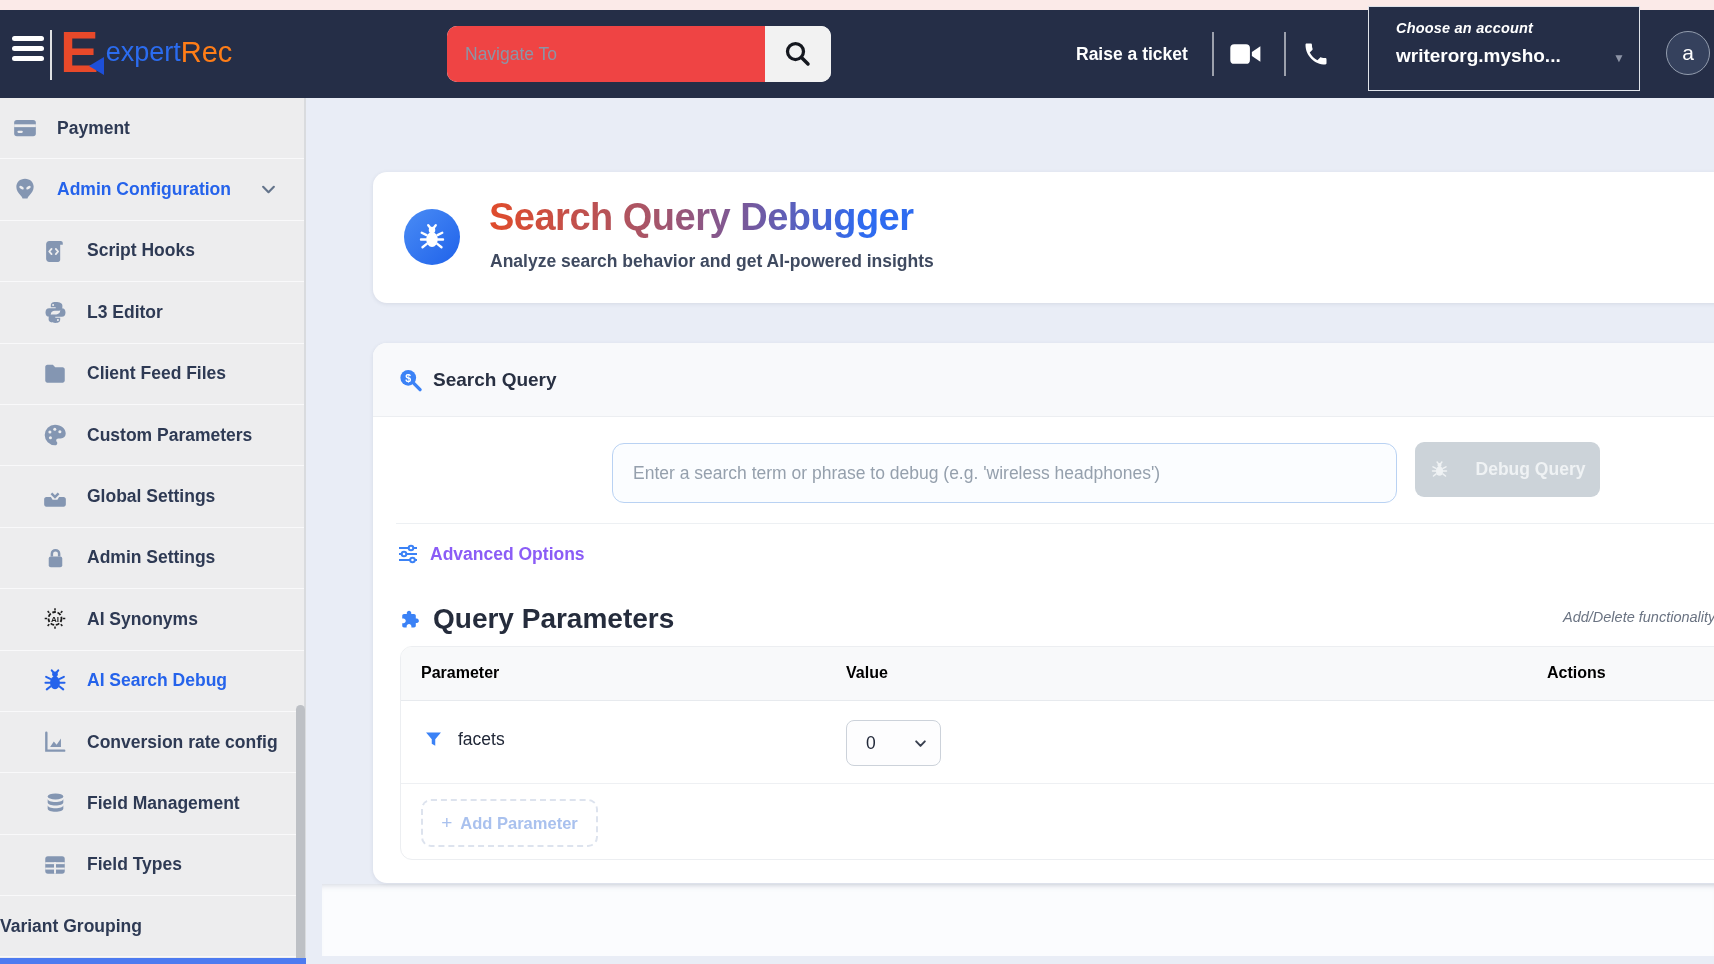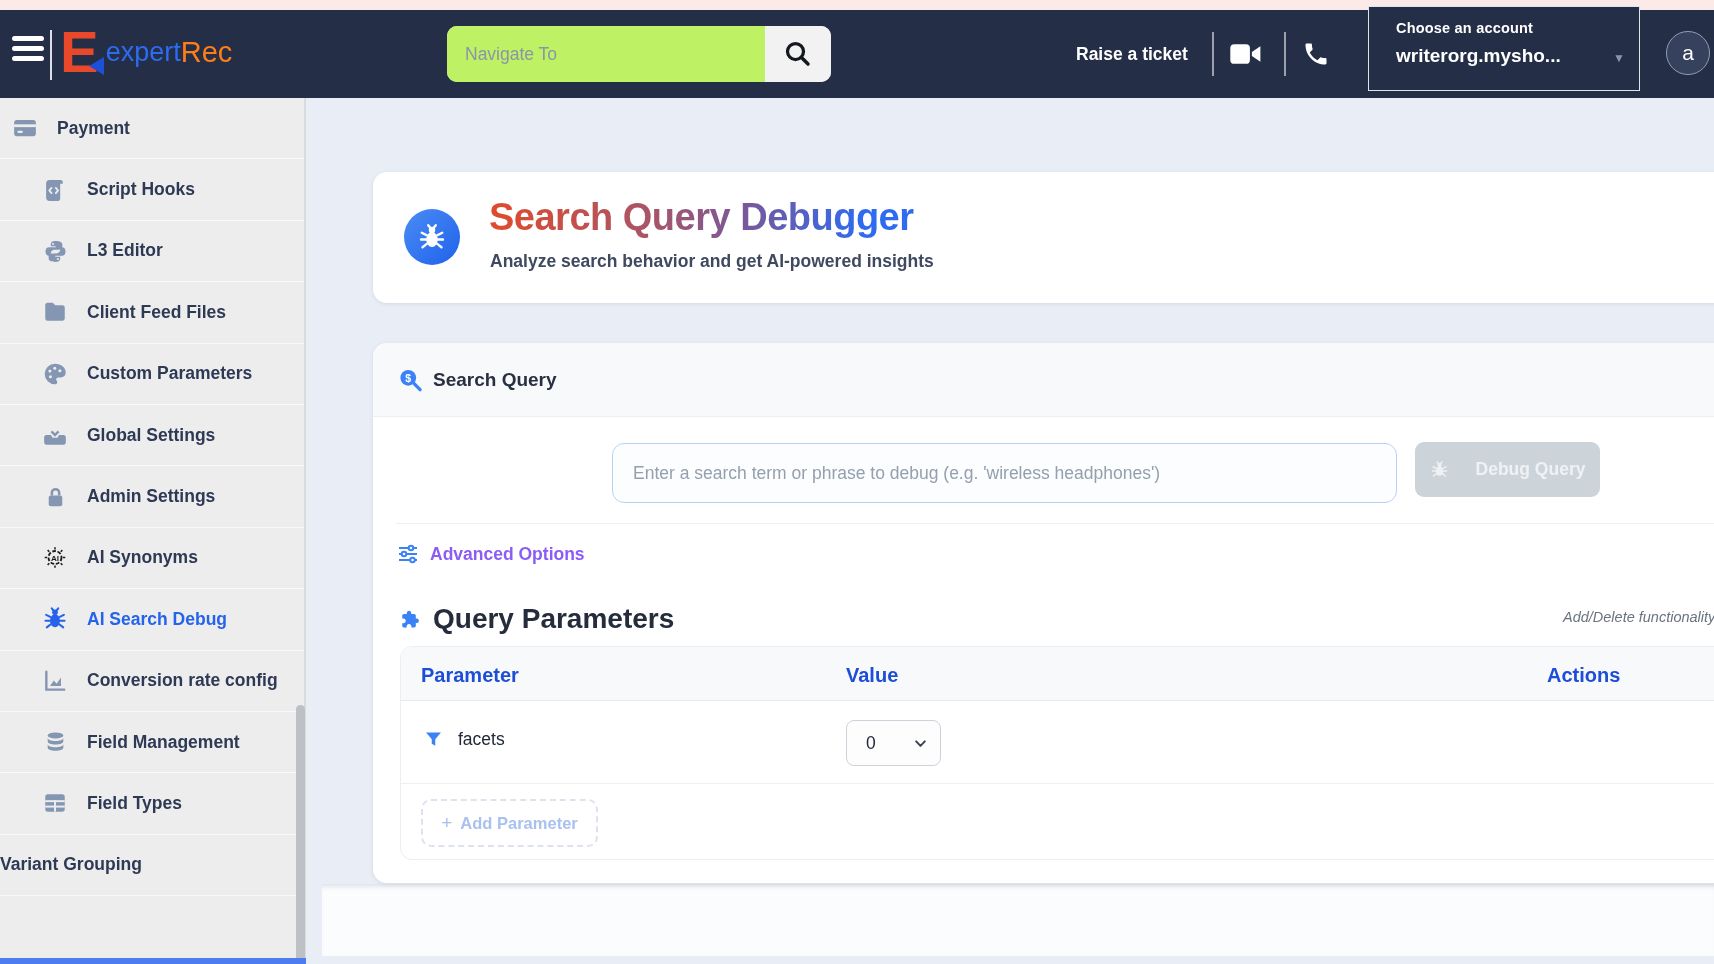--- a/index.html
+++ b/index.html
@@ -19,30 +19,30 @@
   .tb-divider{width:1.5px;background:rgba(255,255,255,.85);}
   .logo-wrap{left:60px;top:24px;height:56px;display:flex;align-items:center;}
   .logo-e{font-size:58px;font-weight:800;color:#e8492a;line-height:1;letter-spacing:-2px;position:relative;}
   .logo-e .arrow{position:absolute;right:-7px;bottom:6px;width:0;height:0;
     border-top:9px solid transparent;border-bottom:9px solid transparent;border-right:15px solid #1d4fd8;}
   .logo-expert{font-size:27px;color:#2b6cf0;margin-left:9px;}
   .logo-rec{font-size:29px;color:#ff7d17;font-weight:500;}
 
   .nav-search{left:447px;top:26px;width:384px;height:56px;background:#fff;border-radius:10px;display:flex;overflow:hidden;}
   .nav-search input{flex:1;border:none;outline:none;padding:8px 18px;font-size:17.5px;color:#333;
-    font-family:"Liberation Sans","DejaVu Sans",sans-serif;background:#bef264;}
+    font-family:"Liberation Sans","DejaVu Sans",sans-serif;background:#ef4444;}
   .nav-search input::placeholder{color:#8b95a7;}
   .nav-search-btn{width:66px;background:#f2f2f2;display:flex;align-items:center;justify-content:center;cursor:pointer;border:none;}
 
   .raise-ticket{left:1076px;top:44px;color:#fff;font-size:17.5px;font-weight:700;cursor:pointer;}
   .icon-btn{display:flex;align-items:center;justify-content:center;cursor:pointer;}
 
   .account-box{left:1368px;top:6px;width:272px;height:85px;border:1px solid #dfe3ea;background:#252e47;
     box-sizing:border-box;padding:13px 18px 0 27px;cursor:pointer;z-index:7;}
-  .account-label{color:#fff;font-size:14.5px;font-weight:700;letter-spacing:.2px;}
+  .account-label{color:#fff;font-size:14.5px;font-weight:700;letter-spacing:.2px;font-style:italic;}
   .account-value{color:#fff;font-size:19px;font-weight:700;margin-top:9px;}
   .account-caret{position:absolute;right:14px;top:44px;color:#8d94a6;font-size:12px;}
   .avatar{left:1666px;top:31px;width:44px;height:44px;border-radius:50%;background:#35415d;border:1.5px solid #939dae;
     box-sizing:border-box;display:flex;align-items:center;justify-content:center;color:#fff;font-size:21px;cursor:pointer;z-index:7;}
 
   
   .sidebar{left:0;top:98px;width:306px;height:866px;background:#ededee;border-right:2px solid #d9dbde;box-sizing:border-box;}
   .side-item{height:61.4px;display:flex;align-items:center;border-bottom:1px solid #f9f9fa;
     box-sizing:border-box;cursor:pointer;position:relative;}
   .side-item .ic{width:26px;height:26px;flex:0 0 26px;display:flex;align-items:flex-end;justify-content:center;}
@@ -83,21 +83,21 @@
   .sc-divider{position:absolute;left:23px;right:23px;top:180px;height:1px;background:#edf0f3;}
   .adv-options{position:absolute;left:23px;top:199px;display:flex;align-items:center;gap:10px;cursor:pointer;}
   .adv-options .lbl{color:#8b5cf6;font-size:17.5px;font-weight:600;}
   .qp-heading{position:absolute;left:25px;top:260px;display:flex;align-items:center;gap:12px;}
   .qp-heading .lbl{font-size:28px;font-weight:700;color:#252c3c;text-align:right;}
   .qp-note{position:absolute;left:1190px;top:266px;font-size:14.5px;font-style:italic;color:#6a7382;white-space:nowrap;width:300px;}
 
   .param-table{position:absolute;left:27px;top:303px;width:1392px;height:214px;border:1px solid #eceef1;
     border-radius:12px;box-sizing:border-box;overflow:hidden;}
   .pt-head{height:54px;background:#f8f9fa;border-bottom:1px solid #e7eaee;position:relative;box-sizing:border-box;}
-  .pt-head .col{position:absolute;top:17px;font-size:20px;font-weight:600;color:#1d4ed8;}
+  .pt-head .col{position:absolute;top:17px;font-size:16px;font-weight:600;color:#000000;}
   .col-param{left:20px;} .col-value{left:445px;} .col-actions{left:1146px;}
   .pt-row{height:83px;border-bottom:1px solid #eef0f3;position:relative;box-sizing:border-box;}
   .pt-row .param-cell{position:absolute;left:22px;top:28px;display:flex;align-items:center;gap:14px;}
   .pt-row .param-cell .nm{font-size:17.5px;color:#212838;}
   .value-select{position:absolute;left:445px;top:19px;width:95px;height:46px;border:1px solid #ccd2da;border-radius:8px;
     background:#fdfdfe;display:flex;align-items:center;cursor:pointer;box-sizing:border-box;}
   .value-select .val{margin-left:19px;font-size:17.5px;color:#22293a;}
   .value-select .caret{margin-left:auto;margin-right:13px;display:flex;}
   .pt-footer{height:76px;position:relative;}
   .add-param-btn{position:absolute;left:20px;top:15px;width:177px;height:48px;border:2px dashed #dde3ee;border-radius:10px;
@@ -163,20 +163,35 @@
     <span class="ic">
         <svg width="26" height="26" viewBox="0 0 24 24">
       <rect x="2" y="4.5" width="20" height="15" rx="2.5" fill="#8496b2"></rect>
       <rect x="2" y="8.6" width="20" height="2.6" fill="#ededee"></rect>
       <rect x="5" y="14.5" width="5" height="2" rx="1" fill="#ededee"></rect>
     </svg>
       </span>
     <span class="lbl">Payment</span>
   </div>
 
+  <div class="side-item lv0 active">
+    <span class="ic">
+        <svg width="27" height="27" viewBox="0 0 24 24">
+      <path fill="#8496b2" d="M12 2C7.3 2 4 5.3 4 9.5c0 3.2 1.8 5.9 4 8 .9.8 1.5 2 1.7 2.9h4.6c.2-.9.8-2.1 1.7-2.9 2.2-2.1 4-4.8 4-8C20 5.3 16.7 2 12 2z"></path>
+      <ellipse cx="8.8" cy="10.3" rx="2.3" ry="1.3" fill="#ededee" transform="rotate(32 8.8 10.3)"></ellipse>
+      <ellipse cx="15.2" cy="10.3" rx="2.3" ry="1.3" fill="#ededee" transform="rotate(-32 15.2 10.3)"></ellipse>
+    </svg>
+      </span>
+    <span class="lbl">Admin Configuration</span>
+    <span class="side-chevron">
+      <svg width="15" height="15" viewBox="0 0 14 14" fill="none">
+          <polyline points="2,4.5 7,9.5 12,4.5" stroke="#64748b" stroke-width="2" stroke-linecap="round" stroke-linejoin="round"></polyline>
+        </svg>
+    </span>
+  </div>
 
   <div class="side-item lv1">
     <span class="ic">
         <svg width="25" height="25" viewBox="0 0 24 24">
       <path fill="#8496b2" d="M6 2h11c1.1 0 2 .9 2 2v1.5h-2.5V20c0 1.1-.9 2-2 2H6c-1.7 0-3-1.3-3-3V5c0-1.7 1.3-3 3-3z"></path>
       <polyline points="8.2,9.5 6,12 8.2,14.5" stroke="#ededee" stroke-width="1.8" fill="none" stroke-linecap="round" stroke-linejoin="round"></polyline>
       <polyline points="12.3,9.5 14.5,12 12.3,14.5" stroke="#ededee" stroke-width="1.8" fill="none" stroke-linecap="round" stroke-linejoin="round"></polyline>
     </svg>
       </span>
     <span class="lbl">Script Hooks</span>

